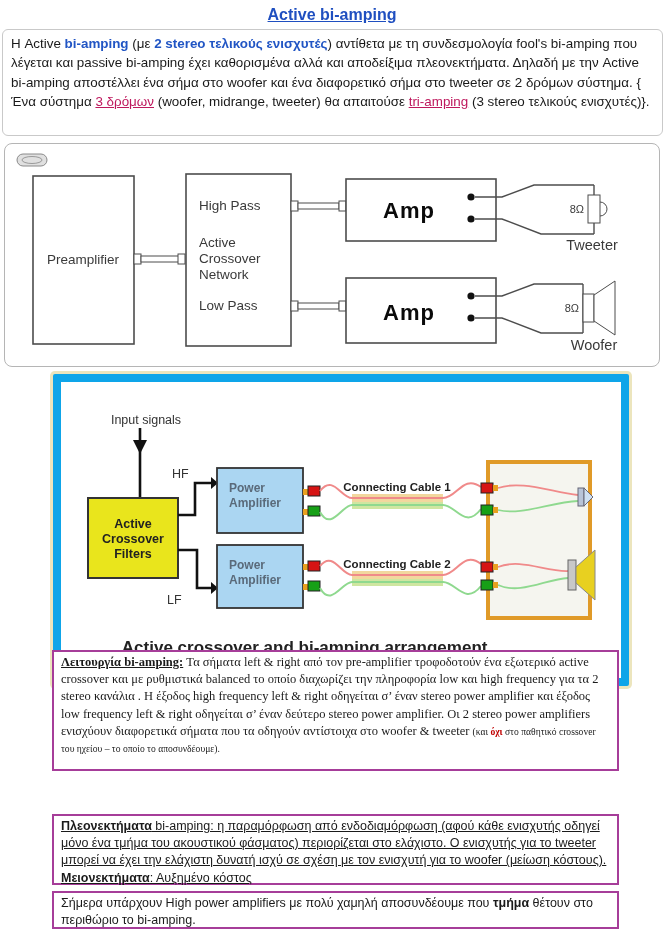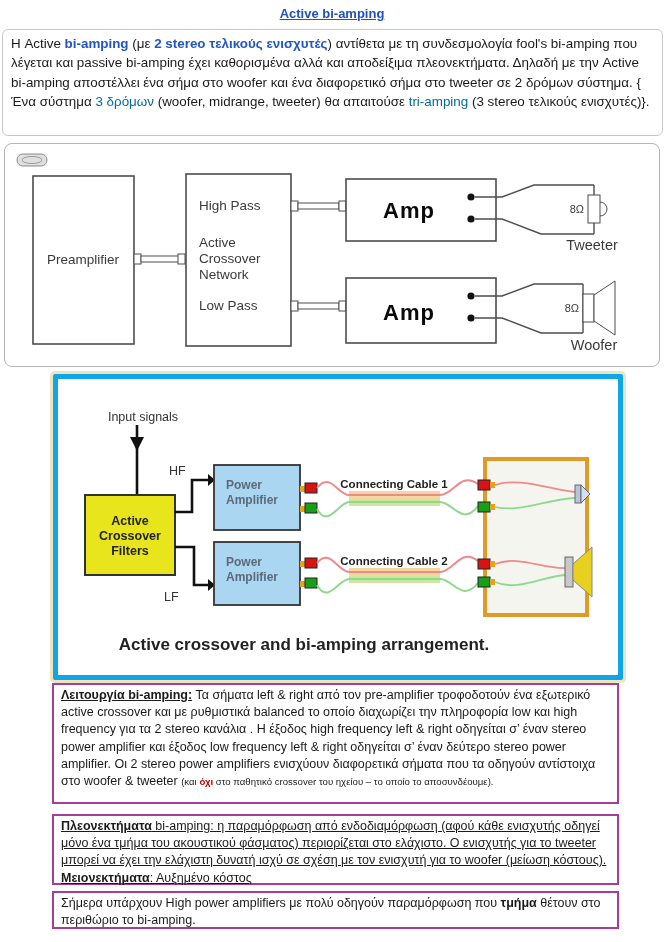--- a/index.html
+++ b/index.html
@@ -1,49 +1,49 @@
 <!DOCTYPE html>
 <html><head>
 <meta charset="utf-8">
 <style>
   html,body{margin:0;padding:0;background:#fff;}
   .page{position:relative;width:664px;height:942px;background:#fff;overflow:hidden;
         font-family:"Liberation Sans",sans-serif;color:#1a1a1a;}
   .title{position:absolute;top:6px;left:0;width:100%;text-align:center;
-         font-size:13px;font-weight:bold;color:#1f4fc0;}
+         font-size:16px;font-weight:bold;color:#1f4fc0;}
   .title span{text-decoration:underline;}
   .intro{position:absolute;left:2px;top:29px;width:643px;height:97px;
          border:1px solid #c9c9c9;border-radius:6px;padding:4px 8px;
          font-size:13.4px;line-height:19.4px;}
   .seg-n{color:#1a1a1a;}
   .seg-bb{color:#2155c4;font-weight:bold;text-align:center;}
-  .seg-bl{color:#0369a1;}
+  .seg-bl{color:#be185d;text-decoration:underline;}
   .seg-b{font-weight:bold;}
   .seg-bu{font-weight:bold;text-decoration:underline;}
   .seg-sm{font-size:9.6px;}
   .seg-smred{font-size:9.6px;color:#c00000;font-weight:bold;}
   .diagram1{position:absolute;left:4px;top:143px;width:654px;height:222px;
             border:1px solid #b5b5b5;border-radius:8px;background:#fff;}
   .diagram2{position:absolute;left:53px;top:374px;width:560px;height:296px;
-            border:5px solid #0ea5e9;border-radius:2px;background:#fff;
+            border:8px solid #0ea5e9;border-radius:2px;background:#fff;
             box-shadow:0 0 0 3px #ece5bd;}
   svg{display:block;}
   .d1 text{fill:#3a3a3a;font-size:13.5px;font-family:"Liberation Sans",sans-serif;}
   .d1 .amp-label{font-size:22px;font-weight:bold;fill:#0a0a0a;letter-spacing:1px;}
   .d1 .imp{font-size:11px;}
   .d1 .spk-label{font-size:14.5px;}
   .d2 text{font-family:"Liberation Sans",sans-serif;}
   .d2 .lbl{fill:#333;font-size:12.5px;}
   .d2 .filters-t{fill:#222;font-size:12.5px;font-weight:bold;}
   .d2 .pa-t{fill:#5a6a7a;font-size:12px;font-weight:bold;}
   .d2 .cable-t{fill:#222;font-size:11.5px;font-weight:bold;}
   .d2 .caption-t{fill:#222;font-size:17px;font-weight:bold;}
   .tbox{position:absolute;left:52px;width:549px;border:2px solid #a63d99;
         padding:2px 7px 3px 7px;font-size:12.5px;line-height:17.2px;background:#fff;}
-  .tbox1{top:683px;height:112px;}
+  .tbox1{top:650px;height:112px;font-family:Liberation Serif, serif;}
   .tbox2{top:814px;height:62px;text-decoration:underline;}
   .tbox3{top:891px;height:29px;}
   .footer{position:absolute;top:924px;right:44px;font-size:9px;color:#222;margin-top:24px;}
 </style>
 </head>
 <body>
 
 <div class="page">
 
   <div class="title"><span>Active bi-amping</span></div>
@@ -187,18 +187,18 @@
 
   <div class="tbox tbox1">
     <span class="seg-bu">Λειτουργία bi-amping:</span><span class="seg-n"> Τα σήματα left &amp; right από τον pre-amplifier  τροφοδοτούν ένα εξωτερικό active crossover και με ρυθμιστικά balanced το οποίο διαχωρίζει την πληροφορία low και high frequency για τα 2 stereo κανάλια . Η έξοδος  high frequency left &amp; right οδηγείται σ’ έναν stereo power amplifier και έξοδος  low frequency left &amp; right  οδηγείται σ’ έναν δεύτερο stereo power amplifier. Οι 2 stereo power amplifiers ενισχύουν διαφορετικά σήματα που τα οδηγούν αντίστοιχα στο woofer &amp; tweeter </span><span class="seg-sm">(και </span><span class="seg-smred">όχι</span><span class="seg-sm"> στο παθητικό crossover του ηχείου – το οποίο το αποσυνδέουμε</span><span class="seg-sm">).</span>
   </div>
 
   <div class="tbox tbox2">
     <span class="seg-b">Πλεονεκτήματα</span><span class="seg-n"> bi-amping: η παραμόρφωση από ενδοδιαμόρφωση (αφού κάθε ενισχυτής οδηγεί μόνο ένα τμήμα του ακουστικού φάσματος) περιορίζεται στο ελάχιστο. Ο ενισχυτής για το tweeter μπορεί να έχει την ελάχιστη δυνατή ισχύ σε σχέση με τον ενισχυτή για το woofer (μείωση κόστους). </span><span class="seg-bu">Μειονεκτήματα</span><span class="seg-n">: Αυξημένο κόστος</span>
   </div>
 
   <div class="tbox tbox3">
-    <span class="seg-n">Σήμερα υπάρχουν High power amplifiers με πολύ οδηγούν παραμόρφωση που </span><span class="seg-b">τμήμα</span><span class="seg-n"> θέτουν στο περιθώριο το bi-amping.</span>
+    <span class="seg-n">Σήμερα υπάρχουν High power amplifiers με πολύ χαμηλή αποσυνδέουμε που </span><span class="seg-b">τμήμα</span><span class="seg-n"> θέτουν στο περιθώριο το bi-amping.</span>
   </div>
 
   <div class="footer">STEFANOS</div>
 
 </div>
 
 </body></html>

